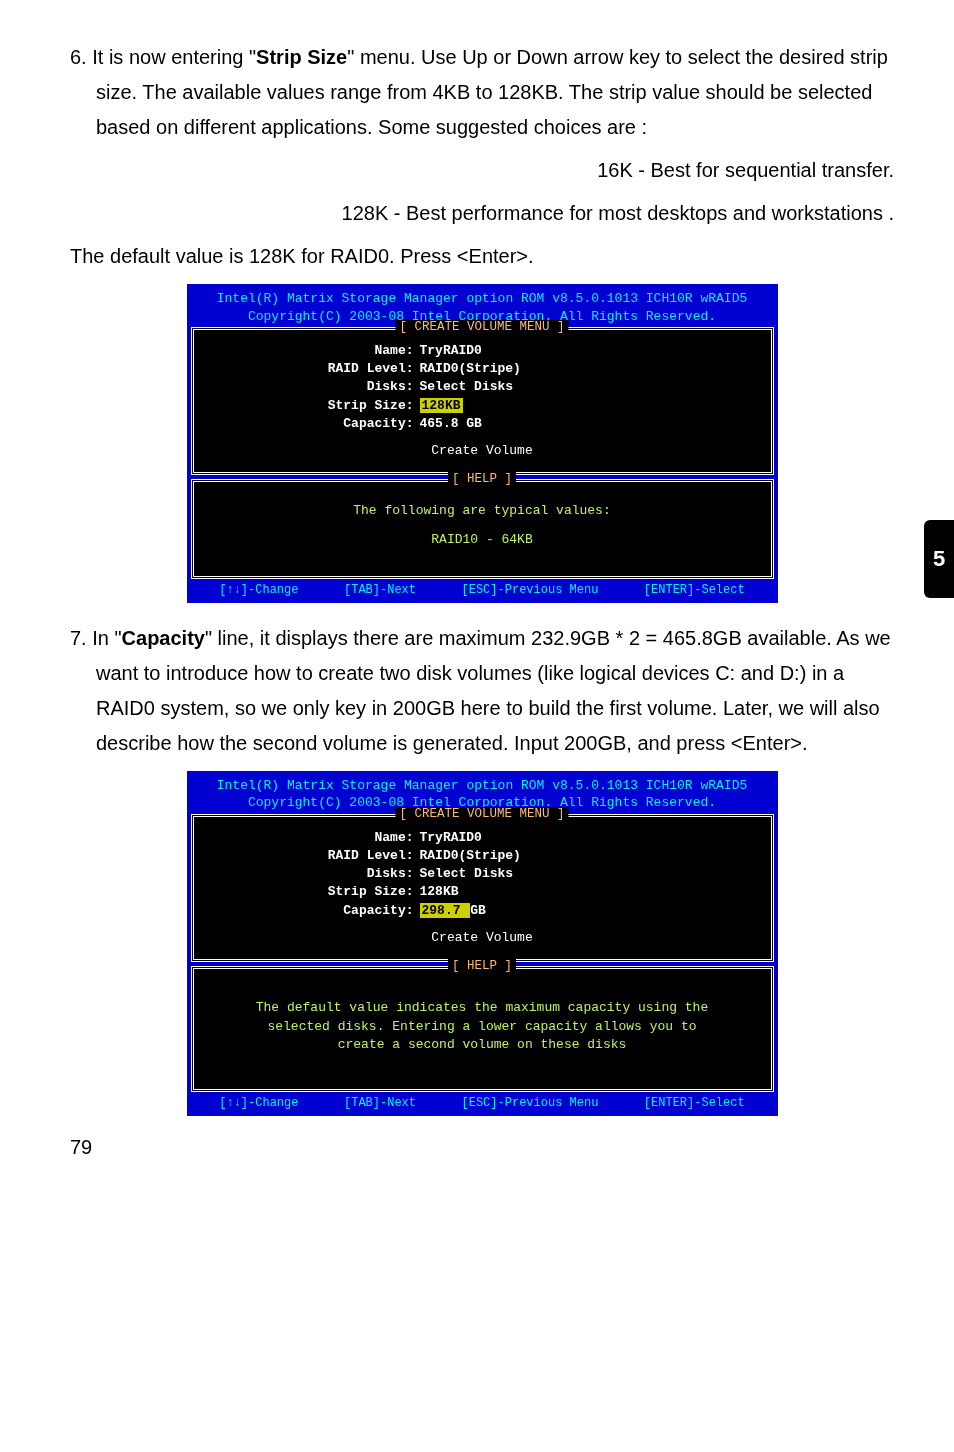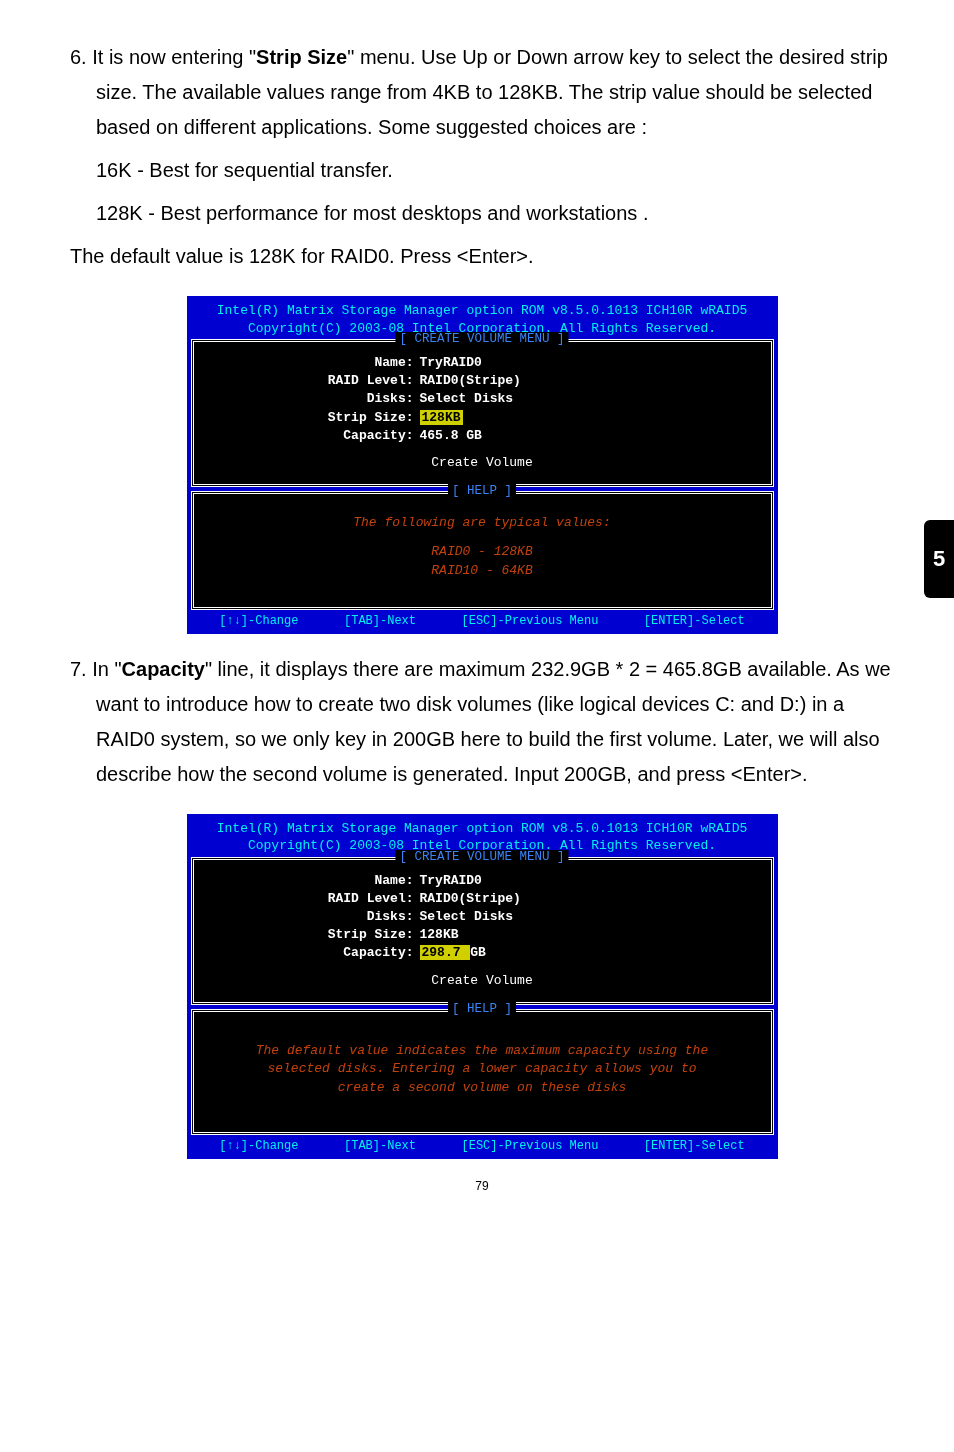--- a/index.html
+++ b/index.html
@@ -13,54 +13,53 @@
   .page {
     padding: 40px 60px 30px 70px;
   }
   .para {
     font-size: 20px;
     line-height: 1.75;
     color: #000;
     margin: 0 0 8px 0;
   }
   .indent1 { padding-left: 26px; text-indent: -26px; }
-  .indent-sub { padding-left: 26px; }
+  .indent-sub { padding-left: 26px; text-align: right; }
   .bios-box-wrap {
     display: flex;
     justify-content: center;
     margin: 10px 0 18px 0;
   }
   .bios {
     width: 591px;
     background: #0000d0;
     color: #fff;
     font-family: "Courier New", monospace;
     font-size: 13px;
     position: relative;
-    margin-top: 12px;
   }
   .bios-header {
     text-align: center;
     color: #02f0f0;
     padding: 6px 0 2px 0;
     line-height: 1.35;
   }
   .dbl-box {
     border: 3px double #fff;
     margin: 0 4px;
     background: #000;
     position: relative;
   }
   .box-title {
     position: absolute;
     top: -10px;
     left: 50%;
     transform: translateX(-50%);
     background: #000;
-    color: #3b82f6;
+    color: #fdba74;
     padding: 0 4px;
     font-size: 12.5px;
   }
   .box-inner {
     padding: 12px 20px 14px 20px;
     color: #fff;
   }
   .form-row {
     display: flex;
     line-height: 1.4;
@@ -74,23 +73,22 @@
   .form-val { text-align: left; flex:1; }
   .hilite {
     background: #d0d000;
     color: #000;
     padding: 0 2px;
   }
   .center-txt { text-align: center; }
   .help-inner {
     padding: 20px 20px 26px 20px;
     text-align: center;
-    color: #c2410c;
+    color: #bef264;
     line-height: 1.45;
-    font-style: italic;
   }
   .bios-footer {
     display: flex;
     justify-content: space-around;
     color: #02f0f0;
     padding: 4px 10px 6px 10px;
     font-size: 12px;
   }
   .side-tab {
     position: absolute;
@@ -102,22 +100,22 @@
     color: #fff;
     border-radius: 6px 0 0 6px;
     display: flex;
     align-items: center;
     justify-content: center;
     font-size: 22px;
     font-weight: bold;
     font-family: Arial, sans-serif;
   }
   .page-num {
-    text-align: center;
-    font-size: 12px;
+    text-align: left;
+    font-size: 20px;
     margin-top: 20px;
   }
   b { font-weight: bold; }
 </style>
 </head>
 <body>
 
 <div class="side-tab">5</div>
 
 <div class="page">
@@ -161,21 +159,20 @@
           <div style="height:10px;"></div>
           <div class="center-txt">Create Volume</div>
         </div>
       </div>
       <div style="height:4px;"></div>
       <div class="dbl-box">
         <div class="box-title">[ HELP ]</div>
         <div class="help-inner">
           <div>The following are typical values:</div>
           <div style="height:10px;"></div>
-          <div>RAID0   -  128KB</div>
           <div>RAID10 -  64KB</div>
         </div>
       </div>
       <div class="bios-footer">
         <span>[↑↓]-Change</span>
         <span>[TAB]-Next</span>
         <span>[ESC]-Previous Menu</span>
         <span>[ENTER]-Select</span>
       </div>
     </div>

